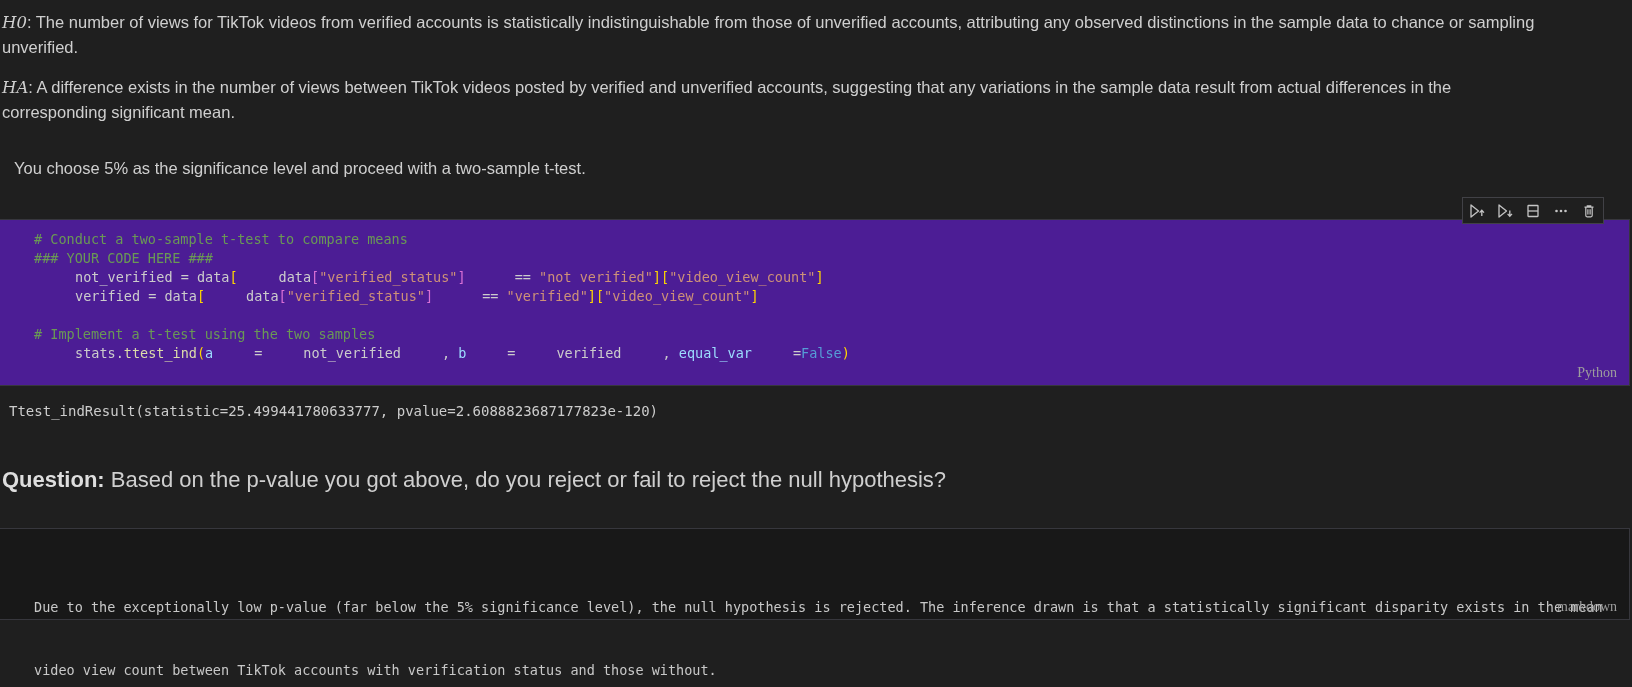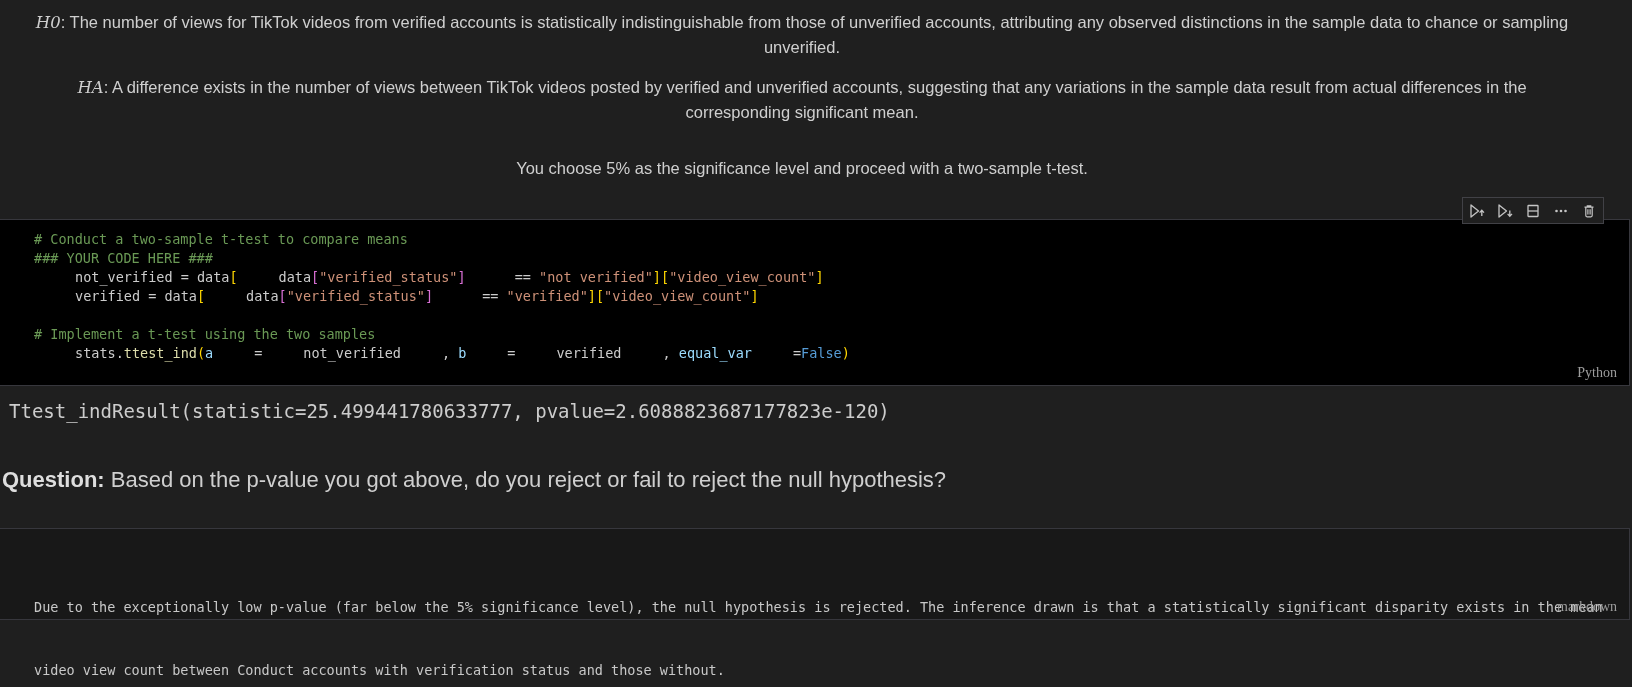--- a/index.html
+++ b/index.html
@@ -3,36 +3,36 @@
 <meta charset="utf-8">
 <style>
   html,body{margin:0;padding:0;}
   body{
     width:1632px;height:687px;position:relative;overflow:hidden;
     background:#1f1f1f;
     font-family:"Liberation Sans", sans-serif;
   }
   
   .md-top{position:absolute;top:10px;left:2px;right:30px;color:#cfcfcf;font-size:16.5px;line-height:24px;}
-  .md-p{margin:0 0 16px 0;white-space:pre;text-align:center;}
+  .md-p{margin:0 0 16px 0;white-space:pre;}
   .md-p.gap-after{margin-bottom:32px;}
-  .md-p.nomargin{margin:4px;}
+  .md-p.nomargin{margin:12px;}
   .mathvar{font-family:"DejaVu Serif", serif;font-style:italic;font-weight:400;}
   
   .cell-toolbar{
     position:absolute;top:197px;left:1462px;width:142px;height:27px;box-sizing:border-box;
     background:#1f1f1f;border:1px solid #414146;display:flex;align-items:center;
     justify-content:space-around;z-index:6;
   }
   .tb-btn{width:22px;height:22px;display:flex;align-items:center;justify-content:center;border-radius:3px;cursor:pointer;}
   .tb-btn svg{display:block;}
   
   .code-cell{
     position:absolute;top:219px;left:0;width:1630px;height:167px;box-sizing:border-box;
-    background:#000000;border-top:1px solid #37373d;border-bottom:1px solid #37373d;border-right:1px solid #37373d;
+    background:#4c1d95;border-top:1px solid #37373d;border-bottom:1px solid #37373d;border-right:1px solid #37373d;
   }
   .code-lines{
     position:absolute;top:10px;left:34px;
     font-family:"DejaVu Sans Mono","Liberation Mono",monospace;
     font-size:13.5px;line-height:19px;white-space:pre;color:#cccccc;
   }
   .code-line{height:19px;}
   .tk-cm{color:#6a9955;}
   .tk-df{color:#cccccc;margin-left:41px;}
   .tk-st{color:#ce9178;}
@@ -42,21 +42,21 @@
   .tk-kw{color:#569cd6;}
   .tk-pr{color:#9cdcfe;}
   .lang-label{
     position:absolute;right:12px;bottom:4px;font-size:14px;color:#9d9d9d;
     font-family:Liberation Serif, serif;cursor:pointer;
   }
   
   .cell-output{
     position:absolute;top:402px;left:9px;
     font-family:"DejaVu Sans Mono","Liberation Mono",monospace;
-    font-size:19px;line-height:19px;color:#cccccc;white-space:pre;text-align:center;
+    font-size:14px;line-height:19px;color:#cccccc;white-space:pre;text-align:center;
   }
   
   .md-question{position:absolute;top:468px;left:2px;color:#cfcfcf;font-size:22px;line-height:24px;white-space:pre;}
   .md-question b{font-weight:700;color:#dedede;}
   
   .answer-cell{
     position:absolute;top:528px;left:0;width:1630px;height:92px;box-sizing:border-box;
     background:#181818;border-top:1px solid #37373d;border-bottom:1px solid #37373d;border-right:1px solid #37373d;
   }
   .answer-lines{
@@ -122,16 +122,16 @@
   <div class="lang-label">Python</div>
 </div>
 
 <div class="cell-output">Ttest_indResult(statistic=25.499441780633777, pvalue=2.6088823687177823e-120)</div>
 
 <div class="md-question"><b>Question:</b><span> Based on the p-value you got above, do you reject or fail to reject the null hypothesis?</span></div>
 
 <div class="answer-cell">
   <div class="answer-lines">
     <div>Due to the exceptionally low p-value (far below the 5% significance level), the null hypothesis is rejected. The inference drawn is that a statistically significant disparity exists in the mean</div>
-    <div>video view count between Conduct accounts with verification status and those without.</div>
+    <div>video view count between TikTok accounts with verification status and those without.</div>
   </div>
   <div class="lang-label">markdown</div>
 </div>
 
 </body></html>

